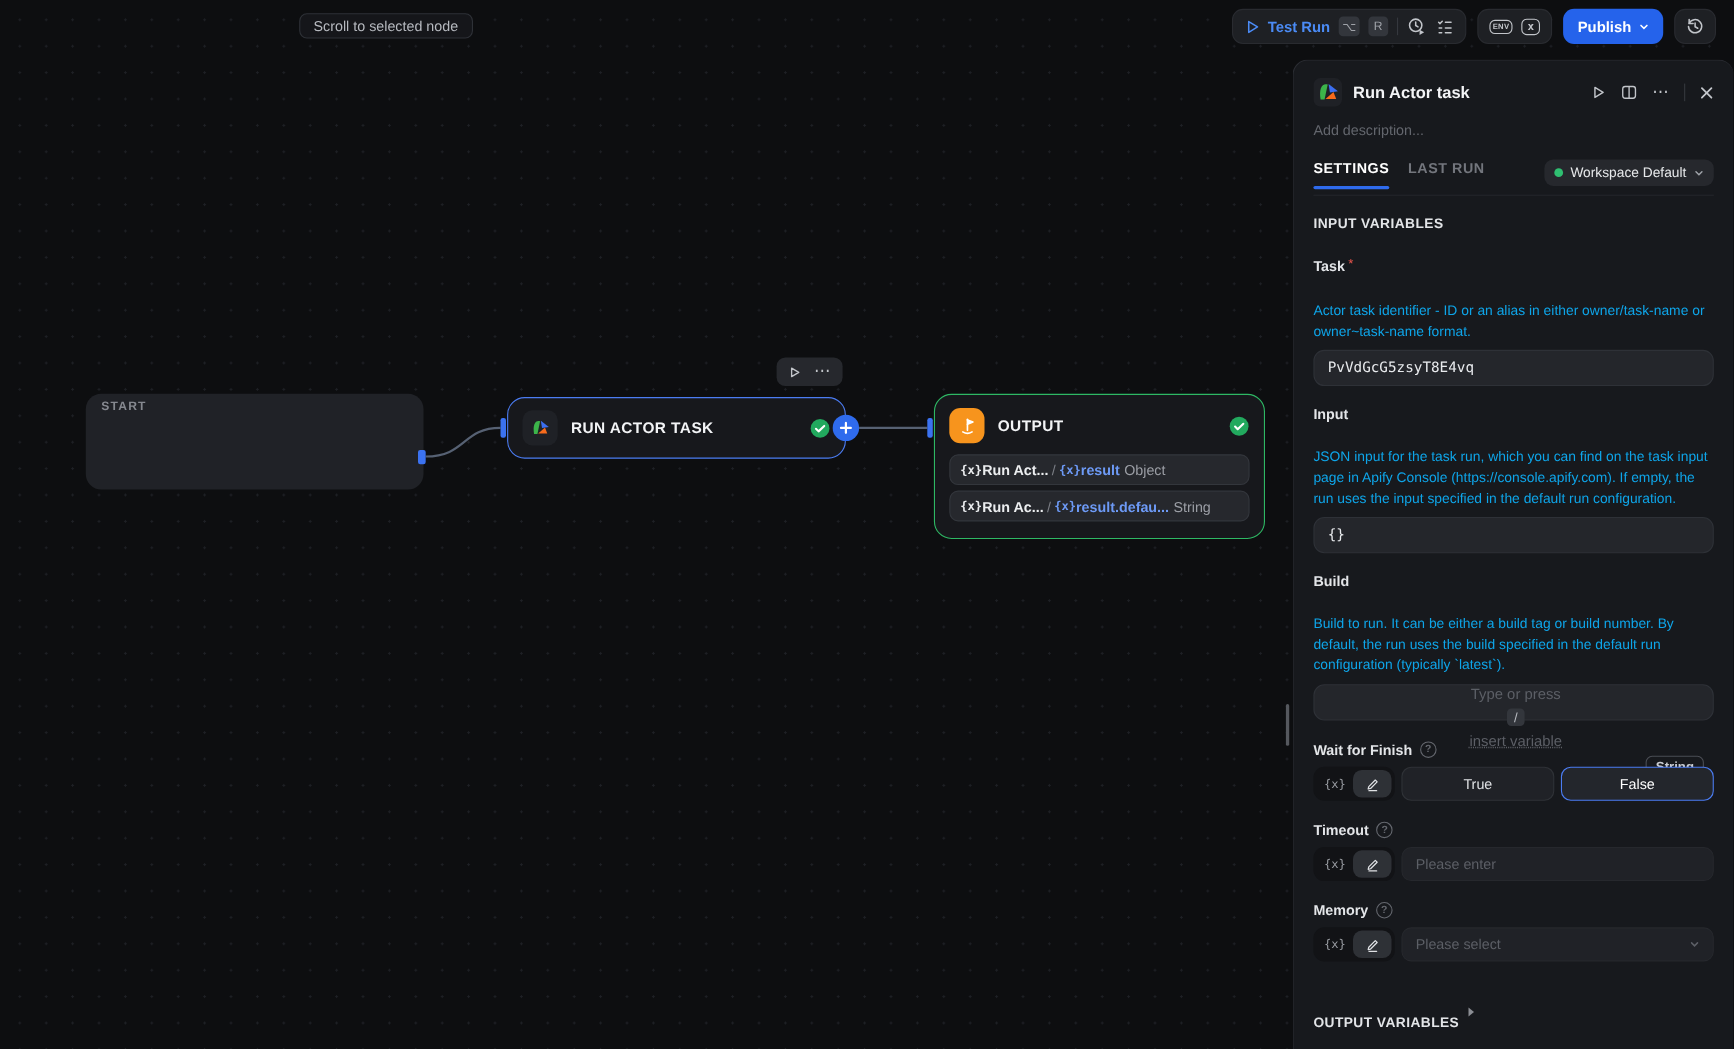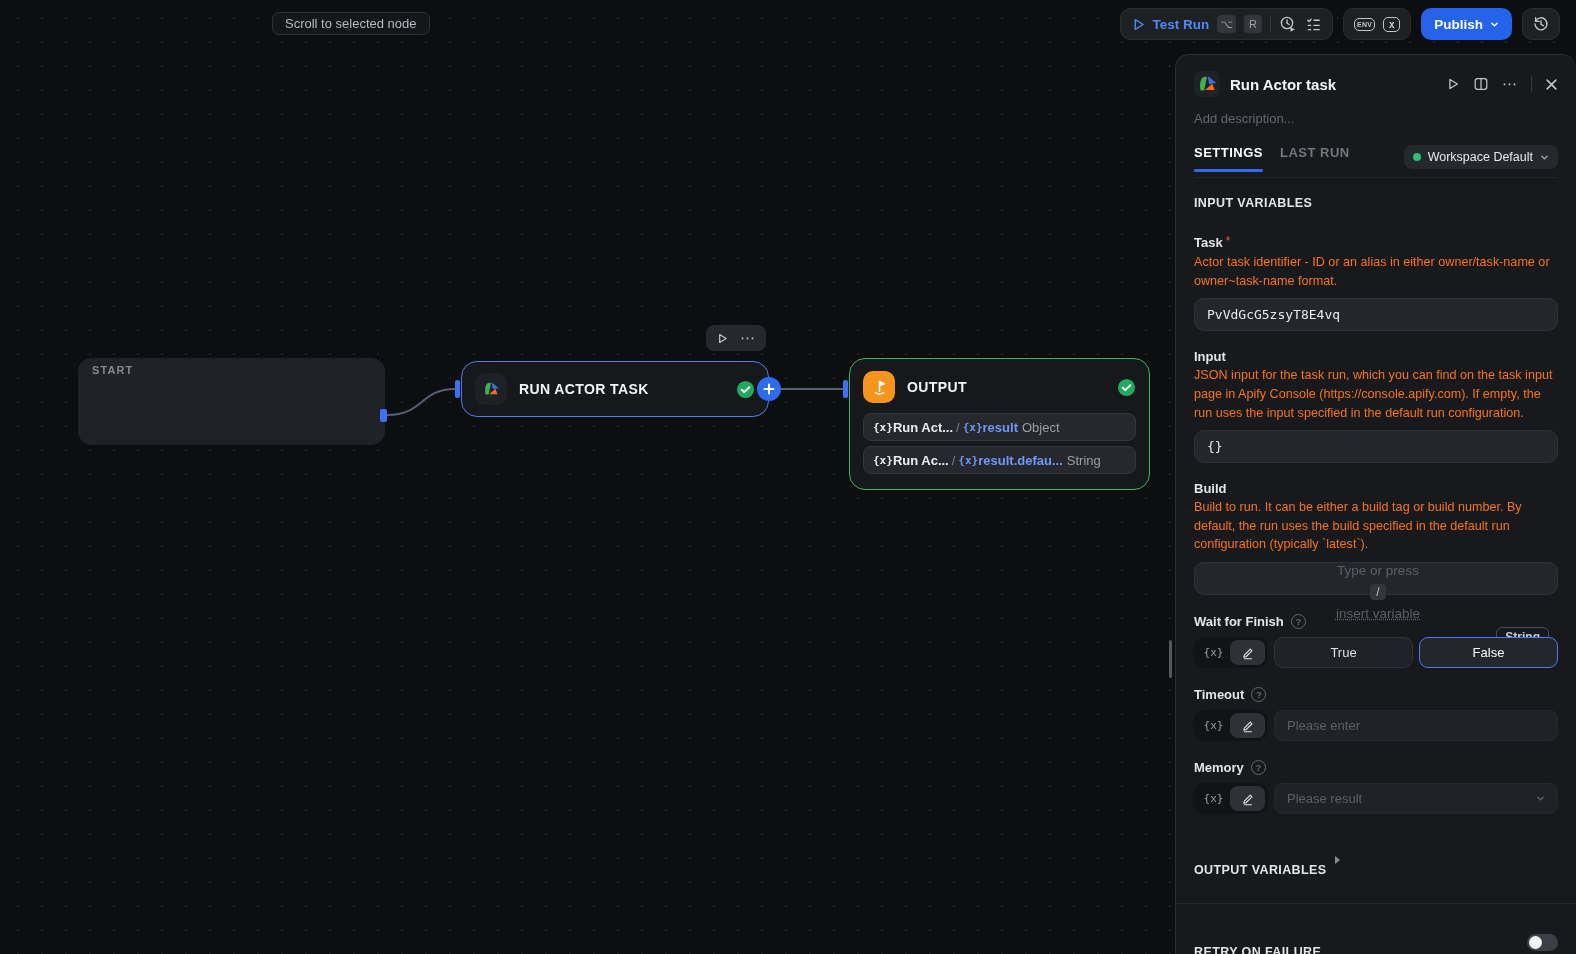--- a/index.html
+++ b/index.html
@@ -96,21 +96,21 @@
     background:#2f6bed; border-radius:2px; }
   .tab-idle { color:#73767d; }
   .ws-pill { margin-left:auto; height:24px; background:#26282d; border-radius:8px;
     display:flex; align-items:center; gap:7px; padding:0 9px; cursor:pointer; }
   .ws-dot { width:8px; height:8px; border-radius:50%; background:#2fbf71; }
   .ws-txt { color:#e6e8ea; font-size:12.5px; }
 
   .sec-h { font-size:12.5px; font-weight:bold; letter-spacing:.4px; color:#e3e5e8;margin-top:20px; }
   .f-label { font-size:13px; font-weight:bold; color:#e3e5e8; }
   .req { color:#e5534b; margin-left:3px; font-size:12px; vertical-align:2px; }
-  .f-desc { margin-top:2px; color:#f97316; font-size:12.6px; line-height:1.48; }
+  .f-desc { margin-top:22px; color:#0ea5e9; font-size:12.6px; line-height:1.48; }
   .f-input { margin-top:8px; width:100%; height:33px; background:#24262b;
     border:1px solid #2e3137; border-radius:10px; padding:0 12px; color:#e8eaed;
     font-family:"DejaVu Sans Mono",monospace; font-size:13px; outline:none; }
   .build-field { margin-top:8px; height:33px; background:#24262b; border:1px solid #2e3137;
     border-radius:10px; display:flex; align-items:center; padding:0 8px 0 12px; gap:6px;
     cursor:text;flex-direction:column; }
   .ph-dim { color:#5c5f66; font-size:13.5px; }
   .ph-key { background:#33363c; color:#b9bcc2; border-radius:4px; padding:1px 6px;
     font-size:12px; }
   .ph-link { color:#5c5f66; font-size:13.5px; text-decoration:underline dotted #5c5f66; }
@@ -412,21 +412,21 @@
           <span class="vargrp">
             <span class="vx">{x}</span>
             <span class="pencil-btn">
               <svg width="14" height="14" viewBox="0 0 16 16" fill="none" stroke="currentColor" stroke-width="1.3" stroke-linecap="round" stroke-linejoin="round">
                 <path d="M3.8 10.4 L10.6 3.6 l1.9 1.9 L5.7 12.3 L3.2 12.9 Z"></path>
                   <path d="M4 14.6 h8"></path>
               </svg>
             </span>
           </span>
           <span class="sel">
-            <span class="sel-ph">Please result</span>
+            <span class="sel-ph">Please select</span>
             <svg class="chev" viewBox="0 0 10 10" fill="none" stroke="#5c5f66" stroke-width="1.5" stroke-linecap="round">
                 <path d="M2 3.5 L5 6.5 L8 3.5"></path>
               </svg>
           </span>
         </div>
       </div>
 
       <div style="margin-top:29px; padding-bottom:26px;" class="collapse-h">
         <span class="sec-h">OUTPUT VARIABLES</span>
         <span class="tri"></span>

